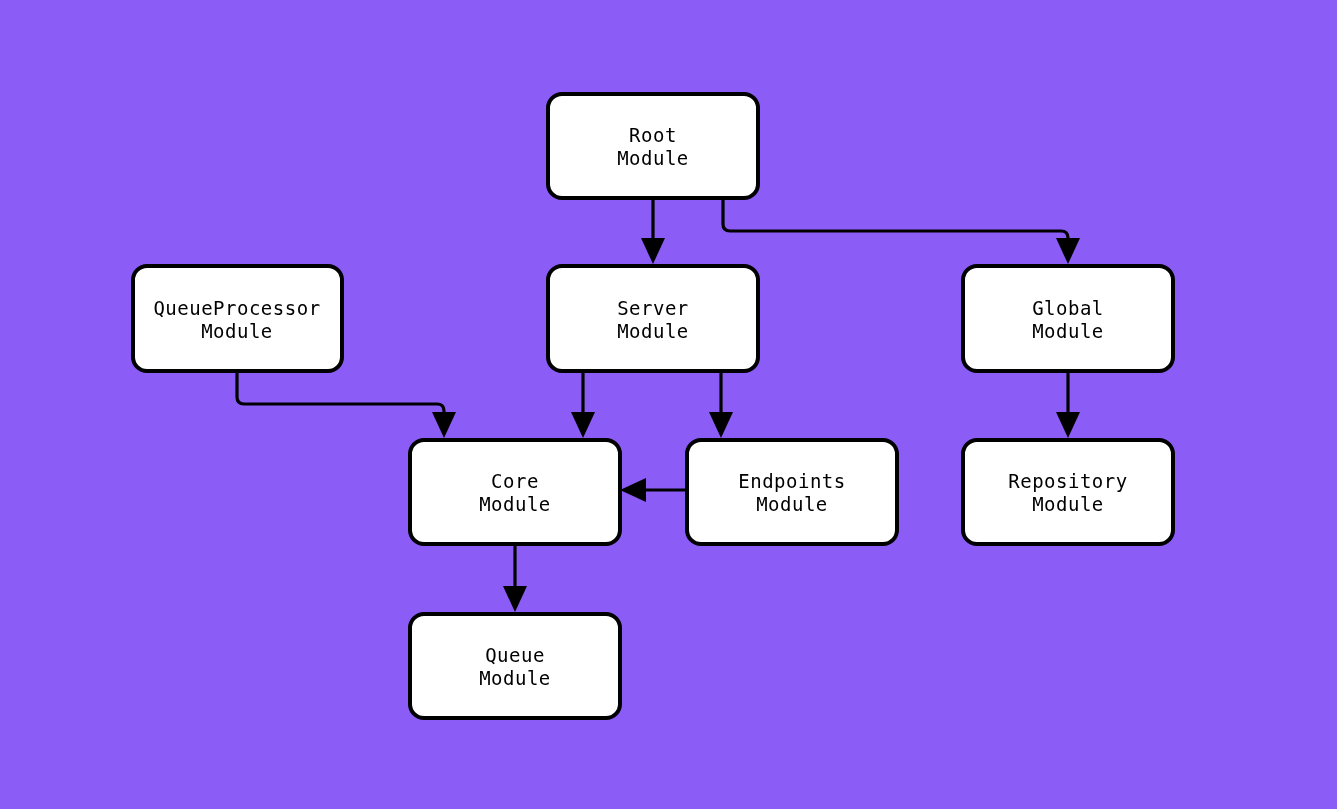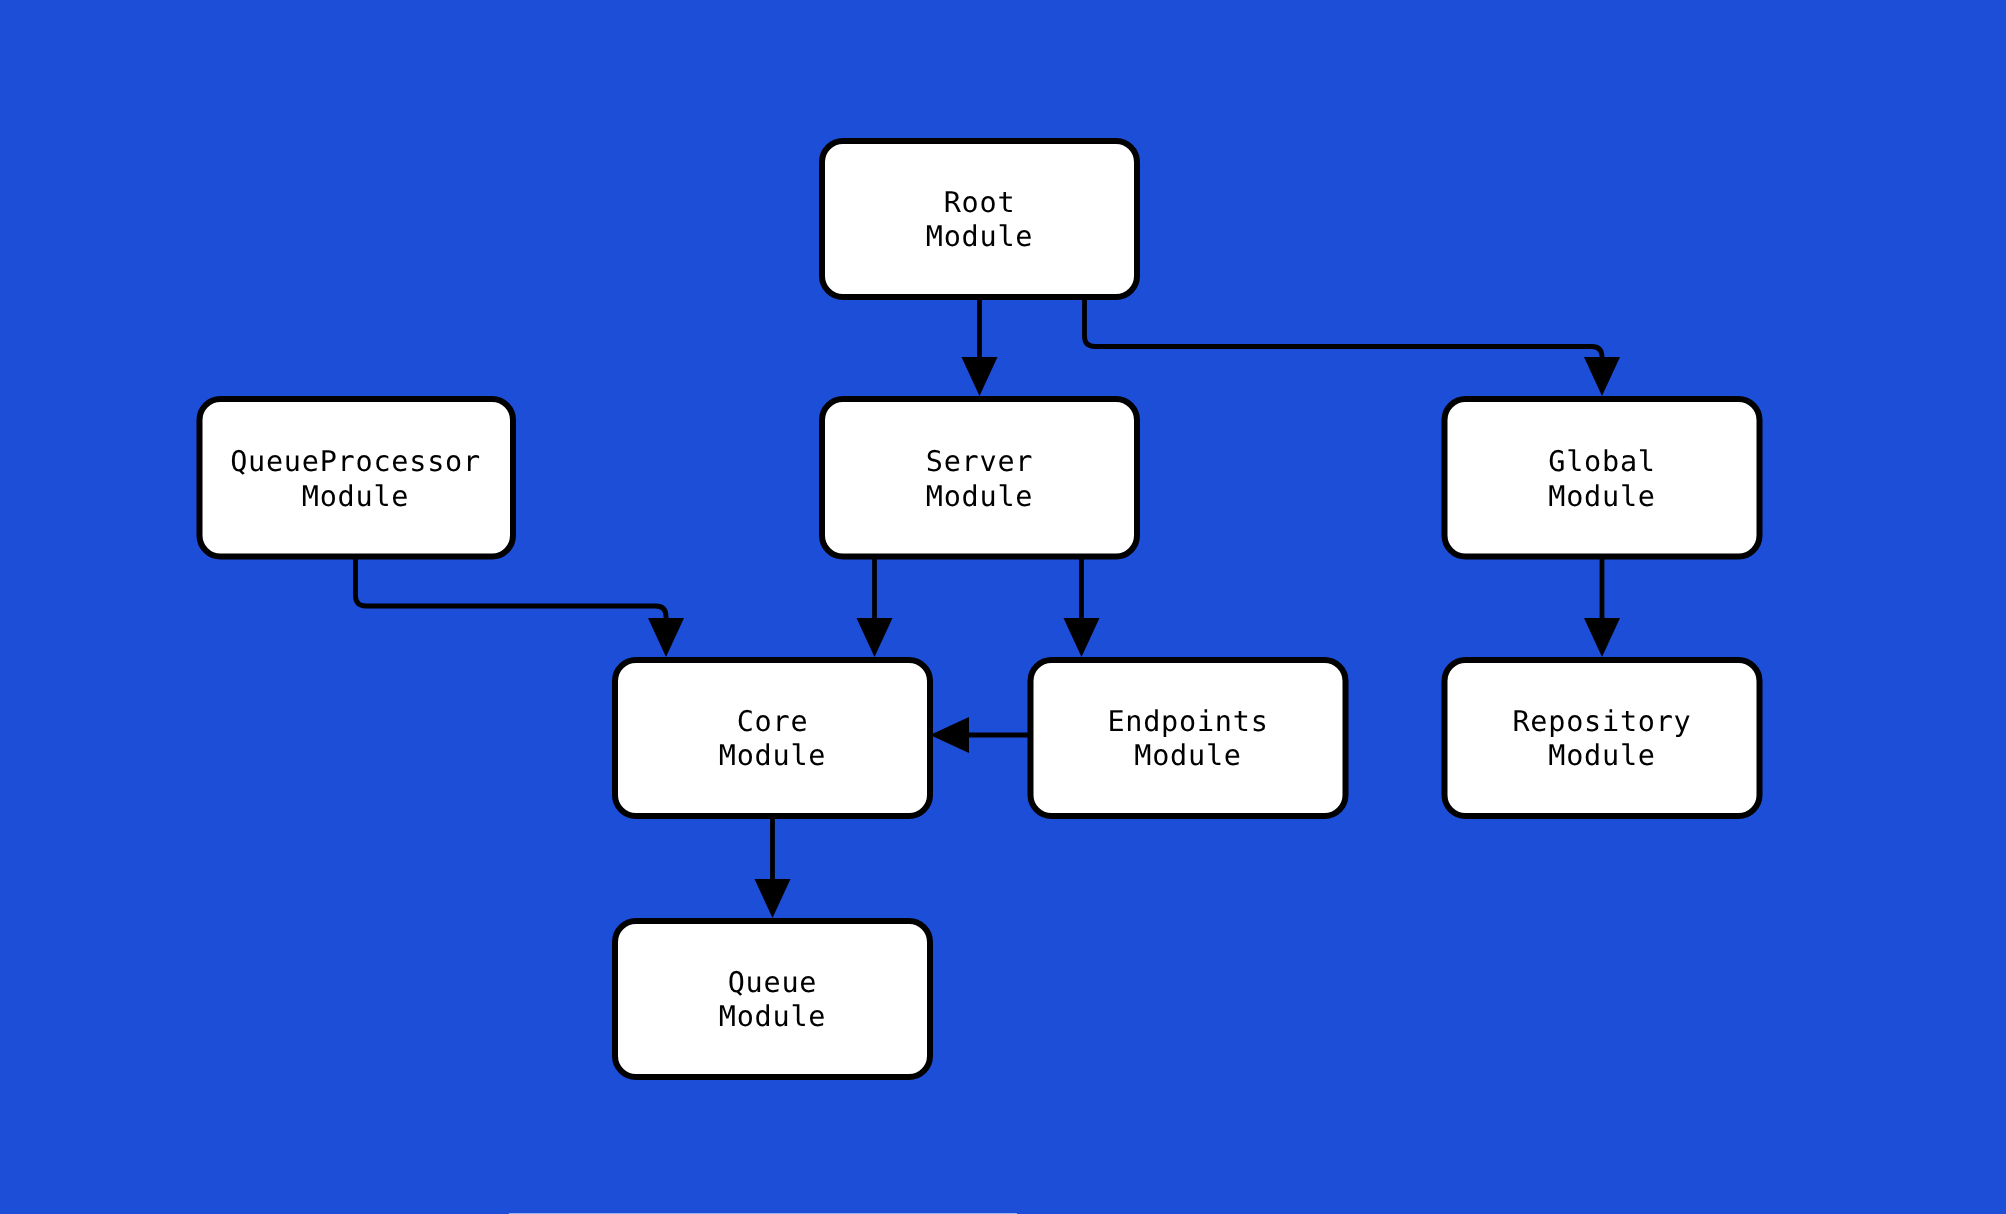--- a/index.html
+++ b/index.html
@@ -4,21 +4,21 @@
 <style>
   html, body {
     margin: 0;
     padding: 0;
     background: #ffffff;
   }
   #diagram-root {
     position: relative;
     width: 1337px;
     height: 809px;
-    background: #1d4ed8;
+    background: #8b5cf6;
     overflow: hidden;
     font-family: "DejaVu Sans Mono", "Liberation Mono", monospace;
   }
   svg.canvas {
     display: block;
     width: 1337px;
     height: 809px;
   }
   .node-box {
     fill: #ffffff;

